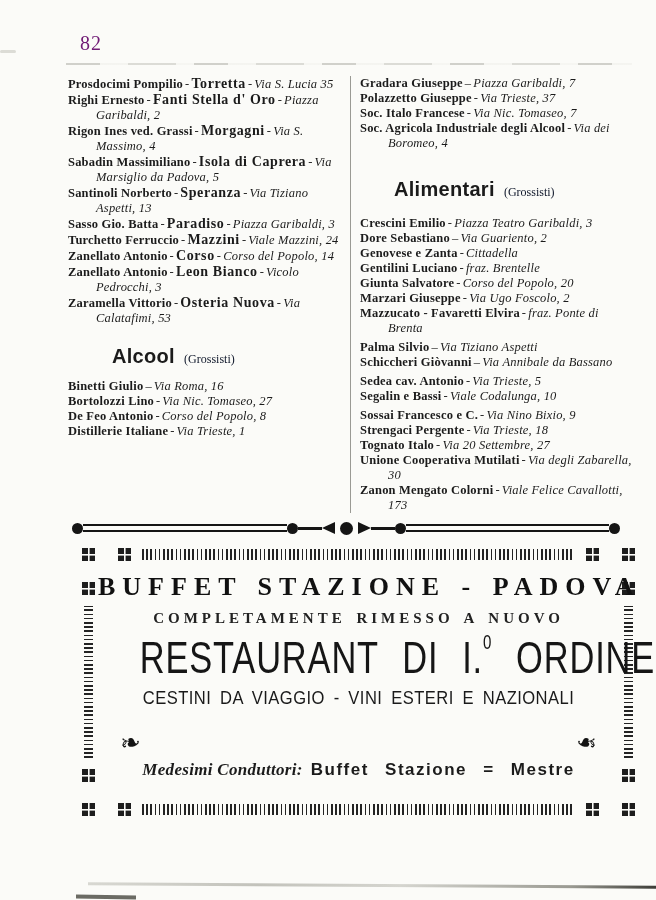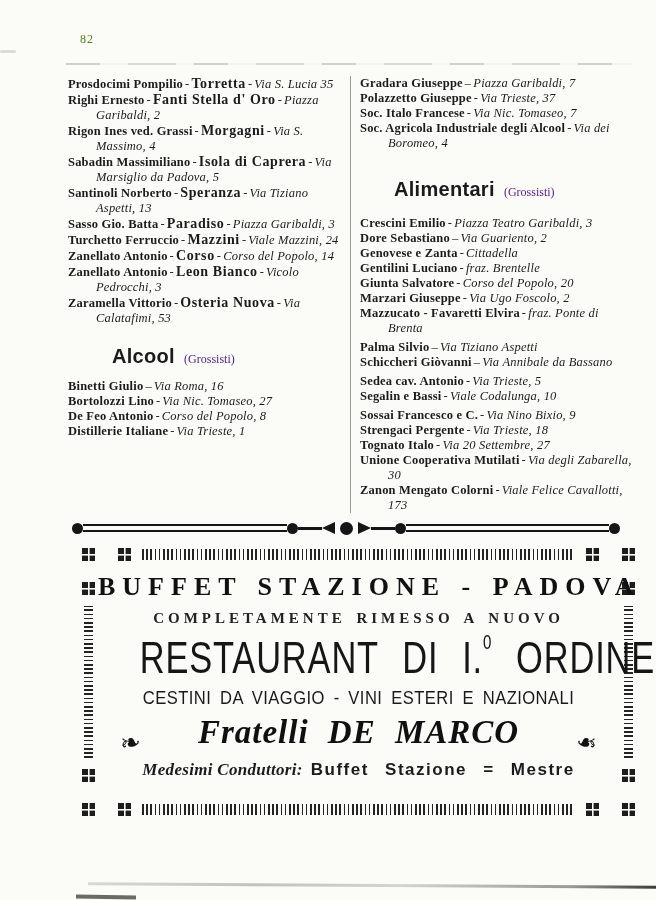--- a/index.html
+++ b/index.html
@@ -9,21 +9,21 @@
     font-family:"Liberation Serif","DejaVu Serif",serif;
     color:#1b1b1b;
     position:relative;
     overflow:hidden;
   }
   .page{position:absolute;inset:0;}
 
   
   .page-number{
     position:absolute;left:80px;top:32px;
-    font-size:12px;color:#4d7c0f;letter-spacing:1px;
+    font-size:20px;color:#701a75;letter-spacing:1px;
   }
   .top-rule{
     position:absolute;left:66px;top:63px;width:566px;height:2px;
     background:repeating-linear-gradient(90deg,#c9c9c3 0 34px,#f3f3ef 34px 62px,#d6d6d0 62px 110px,#f5f5f1 110px 128px);
     opacity:.85;
   }
 
   
   .columns{
     position:absolute;left:68px;top:76px;width:564px;
@@ -42,21 +42,21 @@
   .entry .a{font-style:italic;}
   .entry .s{padding:0 2px;}
   .section-head{
     margin:19px 0 11px 44px;font-size:12.5px;
   }
   .col-right .section-head{margin:27px 0 15px 34px;}
   .section-title{
     font-family:"Liberation Sans","DejaVu Sans",sans-serif;
     font-weight:bold;font-size:20px;letter-spacing:.3px;
   }
-  .section-qualifier{font-size:12px;color:#4c1d95;margin-left:6px;}
+  .section-qualifier{font-size:12px;color:#0f172a;margin-left:6px;}
 
   
   .divider{
     position:absolute;left:72px;top:520px;width:548px;height:16px;
     display:flex;align-items:center;
   }
   .dv-dot{width:11px;height:11px;border-radius:50%;background:#151515;flex:none;}
   .dv-dot.big{width:13px;height:13px;margin:0 5px;}
   .dv-lines{flex:1;height:8px;border-top:2.5px solid #151515;border-bottom:2.5px solid #151515;box-sizing:border-box;}
   .dv-bar{width:24px;height:3px;background:#151515;flex:none;}
@@ -274,21 +274,20 @@
     <div class="hbar" style="top:3px"></div>
     <div class="hbar" style="bottom:3px"></div>
     <div class="vbar" style="left:4px"></div>
     <div class="vbar" style="right:4px"></div>
 
     <div class="ad-line ad-title">BUFFET STAZIONE - PADOVA</div>
     <div class="ad-line ad-sub">COMPLETAMENTE RIMESSO A NUOVO</div>
     <div class="ad-line ad-restaurant"><span>RESTAURANT DI I.</span><sup>0</sup><span> ORDINE</span></div>
     <div class="ad-line ad-cestini">CESTINI DA VIAGGIO - VINI ESTERI E NAZIONALI</div>
     <span class="fleuron left">❧</span>
-    <div class="ad-line ad-brand">Fratelli DE MARCO</div>
     <span class="fleuron right">❧</span>
     <div class="ad-line ad-footer"><span class="f-label">Medesimi Conduttori:</span><span class="f-value">Buffet Stazione = Mestre</span></div>
   </div>
 
   <div class="artifact-bottom-line"></div>
   <div class="artifact-bottom-stub"></div>
 
 </div>
 
 </body></html>

